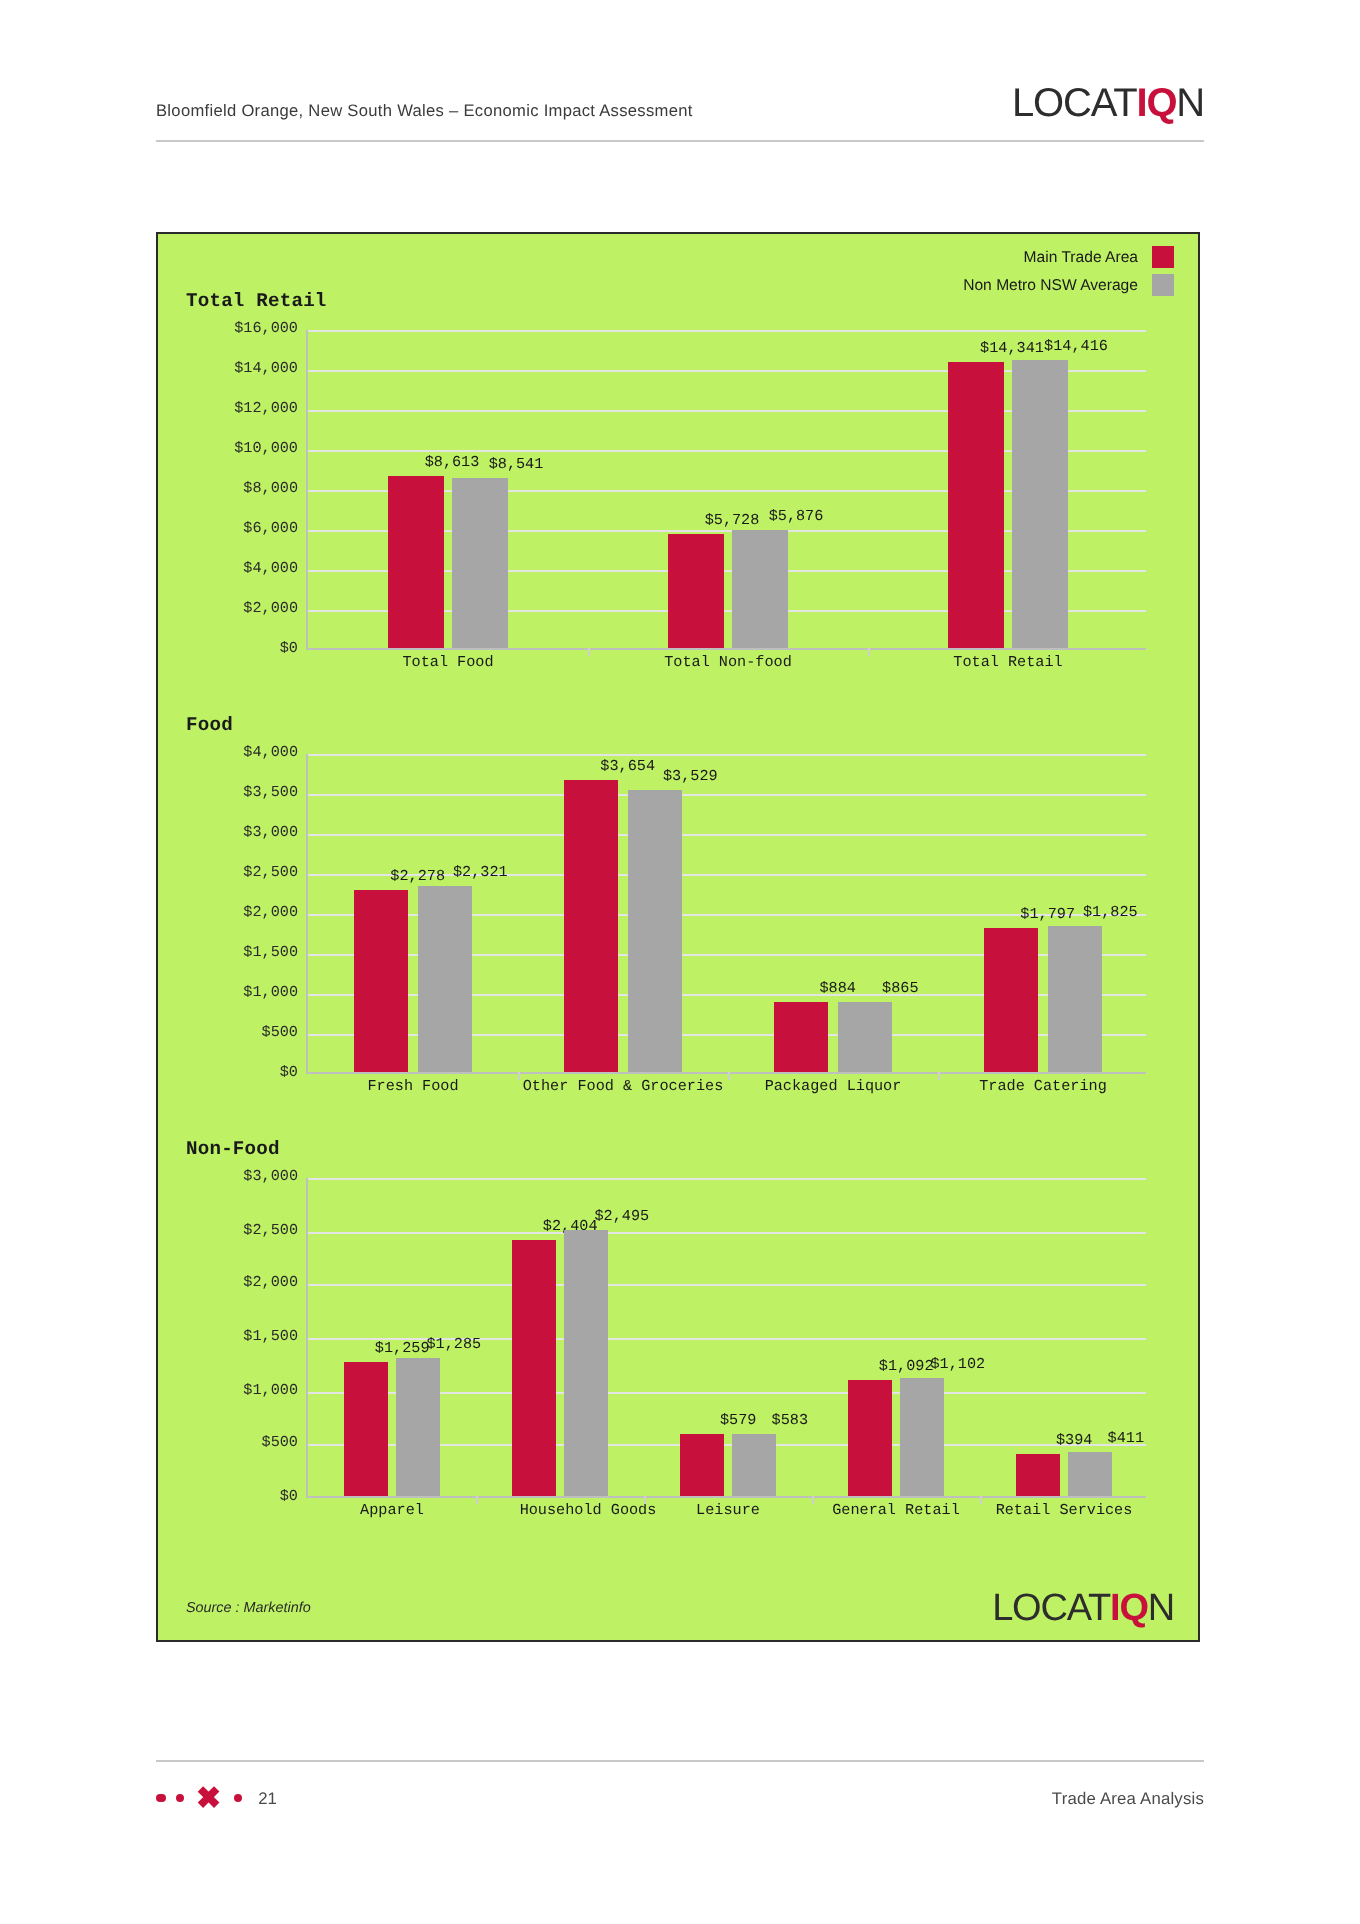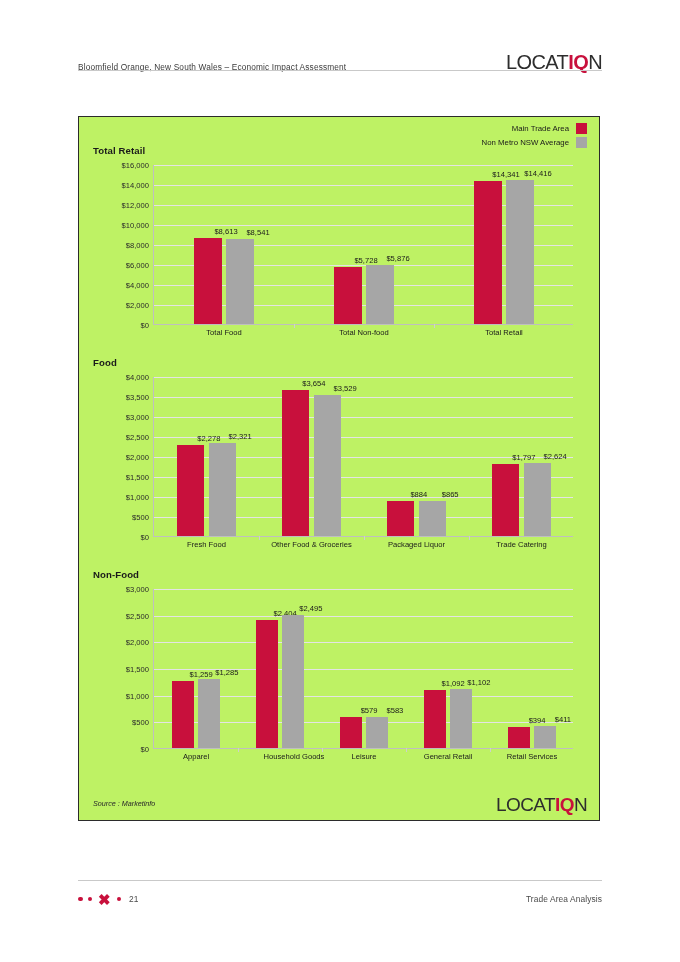--- a/index.html
+++ b/index.html
@@ -24,21 +24,21 @@
   }
 
   
   .doc-header {
     position: absolute;
     left: 78px;
     top: 42px;
     width: 524px;
     height: 30px;
     display: flex;
-    align-items: flex-end;
+    align-items: flex-start;
     justify-content: space-between;
   }
   .header-text {
     font-size: 8.3px;
     color: #3b3b3b;
     letter-spacing: 0.15px;
     padding-top: 8px;
     white-space: nowrap;
   }
   .header-rule {
@@ -115,20 +115,21 @@
     height: 11px;
     display: block;
   }
 
   
   .panel {
     position: absolute;
     left: 0;
     width: 100%;
     box-sizing: border-box;
+    font-family: Liberation Mono, monospace;
   }
   .panel-title {
     position: absolute;
     left: 14px;
     top: 0;
     font-size: 9.6px;
     font-weight: 700;
     color: #1a1a1a;
     letter-spacing: 0.1px;
   }
@@ -352,21 +353,21 @@
             <div class="cat-tick" style="left: 210px;"></div>
             <div class="bar mta" style="left: 233.2px; width: 27.3px; height: 35.36px; background: rgb(200, 16, 60);"></div>
             <div class="bar-label" style="left: 246.85px; bottom: 37.36px;">$884</div>
             <div class="bar nsw" style="left: 264.5px; width: 27.3px; height: 34.6px; background: rgb(166, 166, 166);"></div>
             <div class="bar-label" style="left: 278.15px; bottom: 36.6px;">$865</div>
             <div class="cat-label" style="left: 262.5px;">Packaged Liquor</div>
             <div class="cat-tick" style="left: 315px;"></div>
             <div class="bar mta" style="left: 338.2px; width: 27.3px; height: 71.88px; background: rgb(200, 16, 60);"></div>
             <div class="bar-label" style="left: 351.85px; bottom: 73.88px;">$1,797</div>
             <div class="bar nsw" style="left: 369.5px; width: 27.3px; height: 73px; background: rgb(166, 166, 166);"></div>
-            <div class="bar-label" style="left: 383.15px; bottom: 75px;">$2,624</div>
+            <div class="bar-label" style="left: 383.15px; bottom: 75px;">$1,825</div>
             <div class="cat-label" style="left: 367.5px;">Trade Catering</div>
           </div>
         </div>
         <div class="panel" style="top: 452px; height: 210px;">
           <div class="panel-title" style="top: 0px;">Non-Food</div>
           <div class="plot" style="top: 20px; left: 74px; width: 420px; height: 160px;">
             <div class="ytick" style="top: 160px;">$0</div>
             <div class="gridline" style="top: 133.333px;"></div>
             <div class="ytick" style="top: 133.333px;">$500</div>
             <div class="gridline" style="top: 106.667px;"></div>

